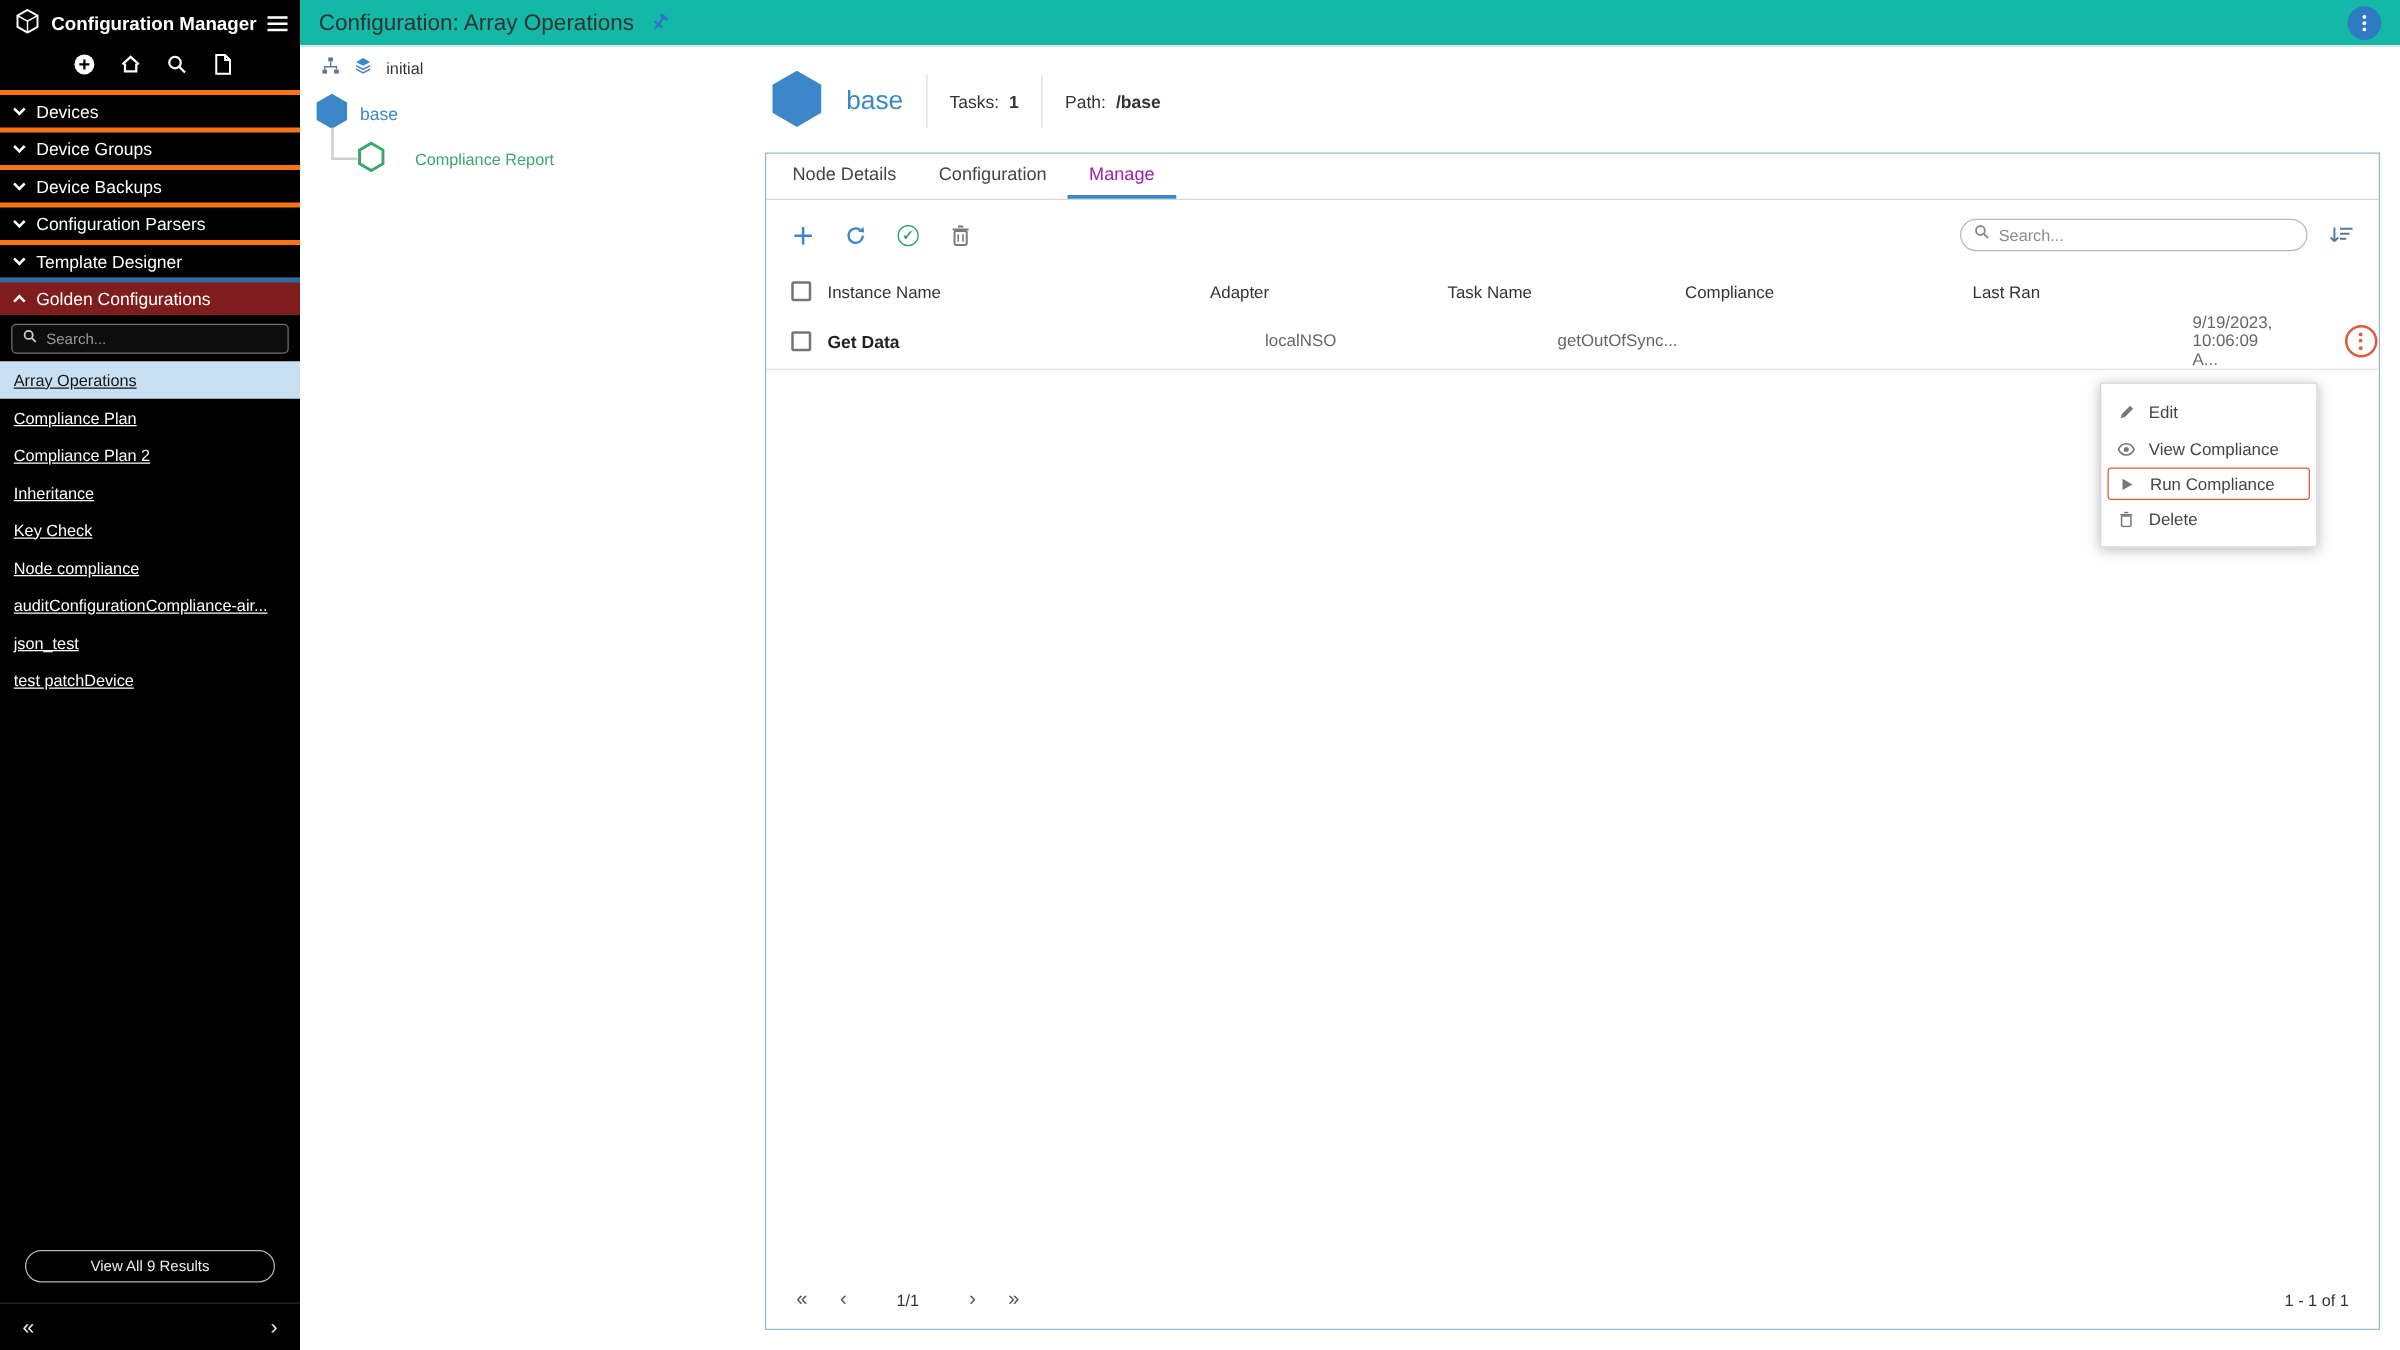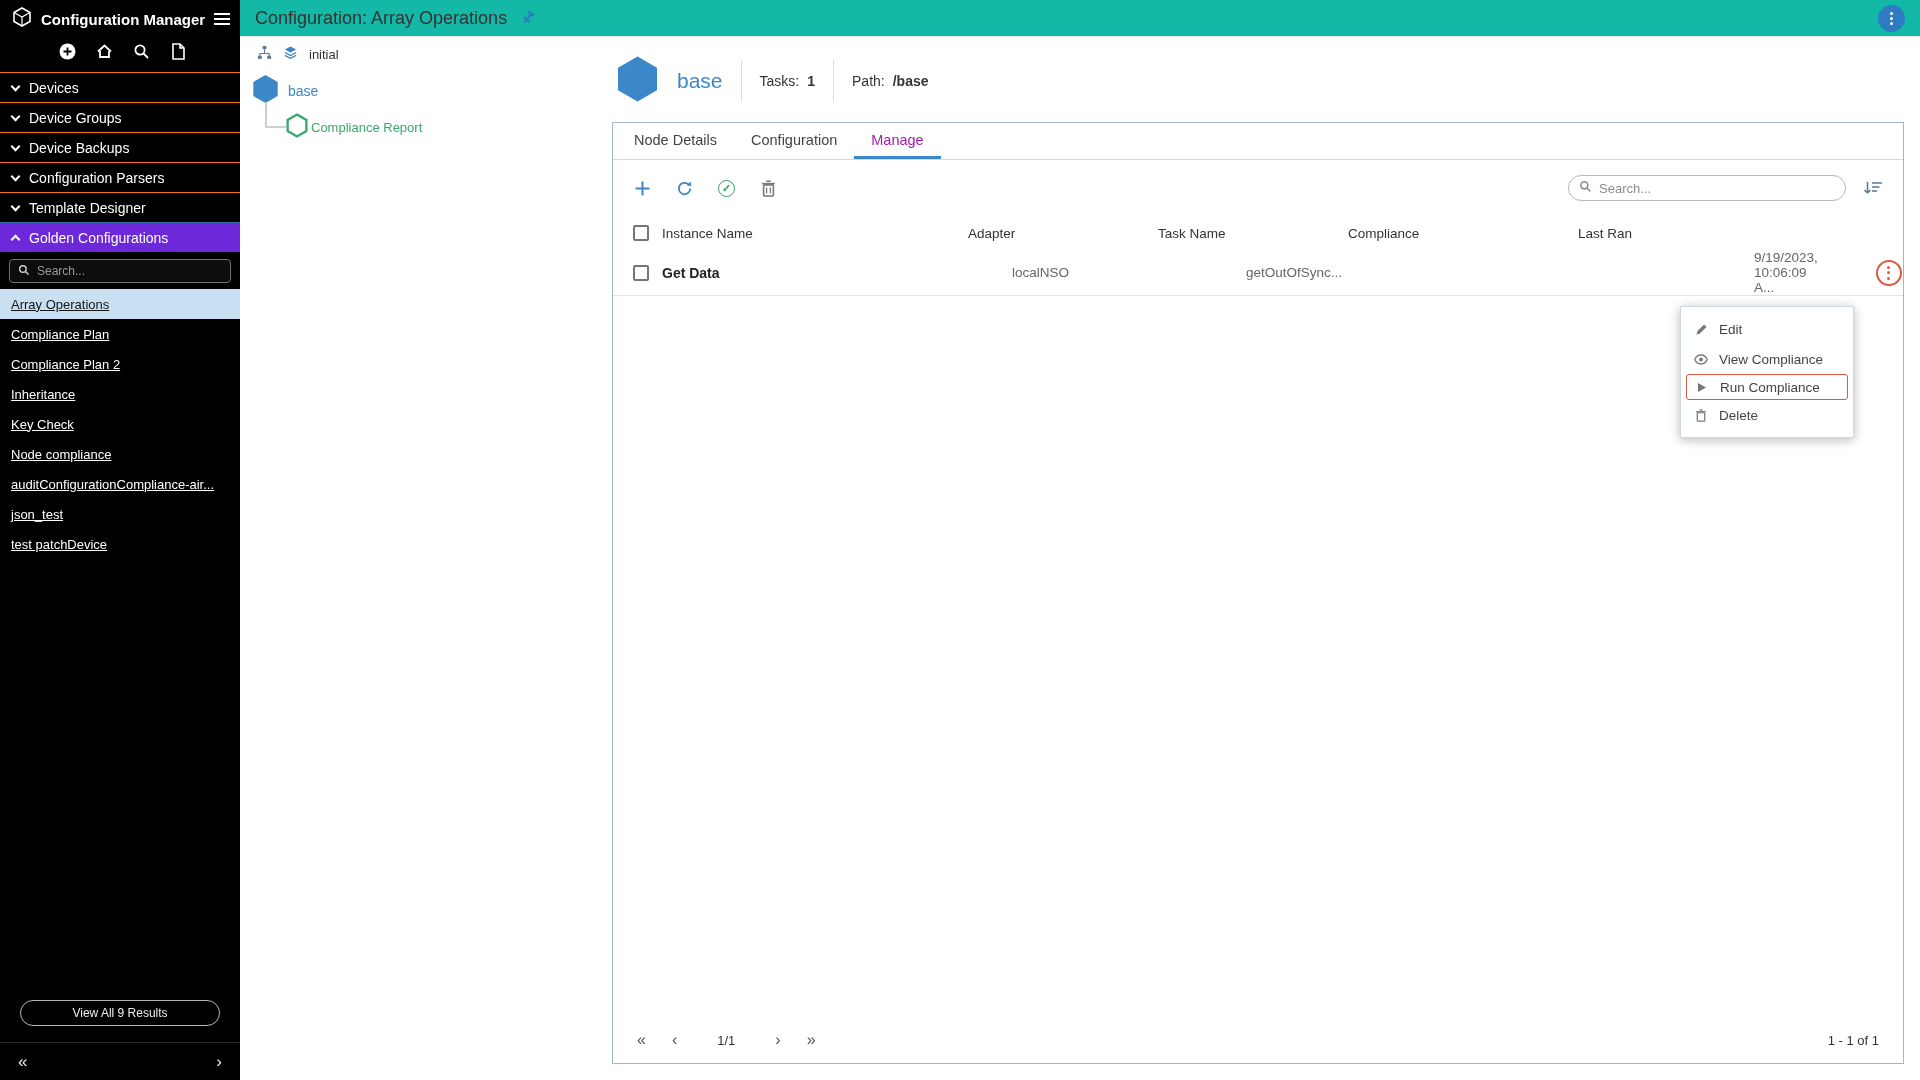--- a/index.html
+++ b/index.html
@@ -11,22 +11,22 @@
 
   
   .sidebar { position:absolute; left:0; top:0; width:240px; height:1080px; background:#000; color:#fff; }
   .sb-header { display:flex; align-items:center; height:38px; padding:0 12px; gap:9px; }
   .sb-title { font-size:15px; font-weight:bold; white-space:nowrap; }
   .hamburger { margin-left:auto; display:flex; flex-direction:column; gap:3px; cursor:pointer; }
   .hamburger i { display:block; width:16px; height:2px; background:#fff; }
   .sb-icons { display:flex; gap:19px; padding:4px 0 12px 58px; align-items:center; }
   .sb-icons .ic { display:flex; align-items:center; justify-content:center; width:18px; height:18px; cursor:pointer; }
 
-  .sb-section { display:flex; align-items:center; gap:10px; height:30px; padding-left:12px; font-size:14px; border-top:1px solid #f97316; cursor:pointer; }
-  .sb-section.active { background:#6d28d9; border-top-color:#2d6ca2; }
+  .sb-section { display:flex; align-items:center; gap:10px; height:30px; padding-left:12px; font-size:14px; border-top:4px solid #f97316; cursor:pointer; }
+  .sb-section.active { background:#7f1d1d; border-top-color:#2d6ca2; }
   .chev { display:inline-block; width:7px; height:7px; border-left:2px solid #fff; border-bottom:2px solid #fff; transform:rotate(-45deg); margin-top:-3px; }
   .chev.up { transform:rotate(135deg); margin-top:3px; }
 
   .gc-search { margin:7px 9px 6px; display:flex; align-items:center; gap:7px; background:#0d0d0d; border:1px solid #707070; border-radius:4px; height:24px; padding:0 8px; }
   .gc-search input { flex:1; background:transparent; border:none; outline:none; color:#ddd; font-size:12px; font-family:"Liberation Sans", sans-serif; }
   .gc-search input::placeholder { color:#9a9a9a; }
 
   .sb-item { height:30px; display:flex; align-items:center; padding-left:11px; font-size:13px; color:#fff; cursor:pointer; white-space:nowrap; overflow:hidden;text-decoration:underline; }
   .sb-item.selected { background:#c9e0f2; color:#151515; }
 
@@ -41,21 +41,21 @@
   .pin { margin-left:12px; display:flex; align-items:center; }
   .help-circle { margin-left:auto; width:27px; height:27px; border-radius:50%; background:#2e7bc4; display:flex; flex-direction:column; align-items:center; justify-content:center; gap:2px; cursor:pointer; }
   .help-circle i { display:block; width:3px; height:3px; border-radius:50%; background:#fff; }
 
   
   .tree { position:absolute; left:250px; top:44px; width:280px; height:130px; font-size:13px; color:#333; }
   .tree-head { display:flex; align-items:center; gap:11px; padding-left:7px; height:20px; }
   .node-base { position:absolute; left:2px; top:30px; display:flex; align-items:center; gap:9px; }
   .node-base .lbl { color:#3b87c8; font-size:14px; }
   .connector { position:absolute; left:15px; top:58px; width:21px; height:26px; border-left:2px solid #cfcfcf; border-bottom:2px solid #cfcfcf; }
-  .node-report { position:absolute; left:36px; top:69px; display:flex; align-items:center; gap:3px; cursor:pointer; }
+  .node-report { position:absolute; left:36px; top:69px; display:flex; align-items:center; gap:24px; cursor:pointer; }
   .node-report .lbl { color:#3aa76d; font-size:13px; }
 
   
   .node-header { position:absolute; left:616px; top:54px; display:flex; align-items:center; gap:18px; height:54px; }
   .node-header .big-name { font-size:21px; color:#3b87c8; }
   .vdiv { width:1px; height:42px; background:#ddd; }
   .kv { font-size:14px; color:#333; display:flex; gap:8px; align-items:center; }
   .kv b { font-weight:bold; }
 
   

